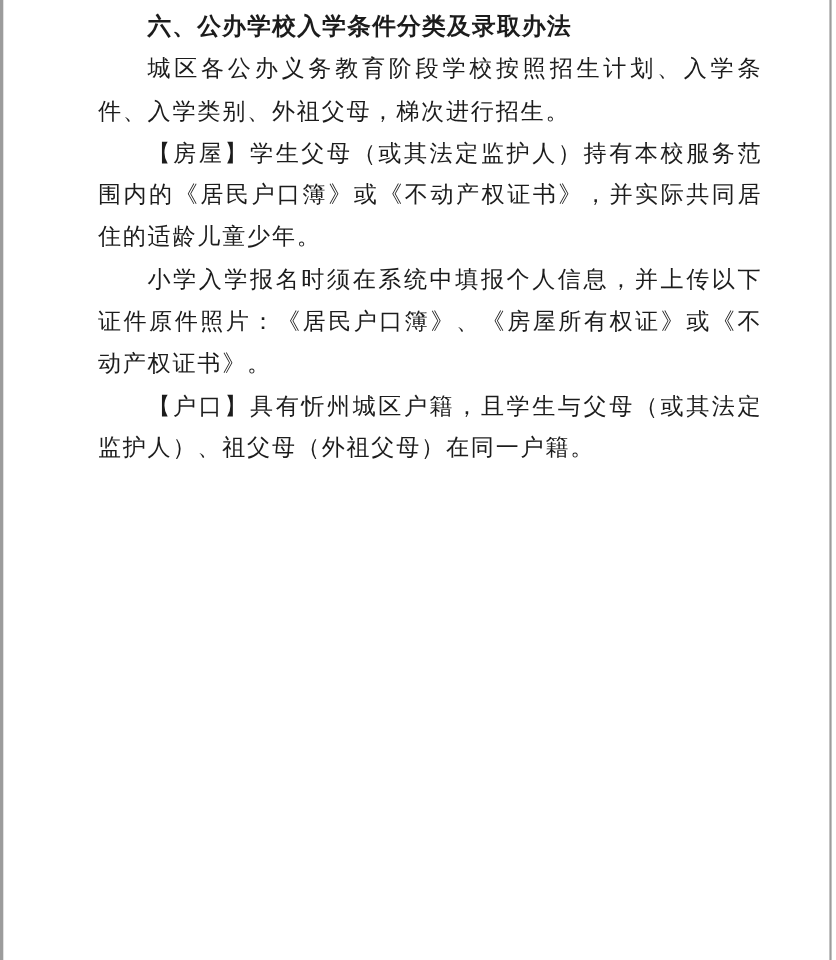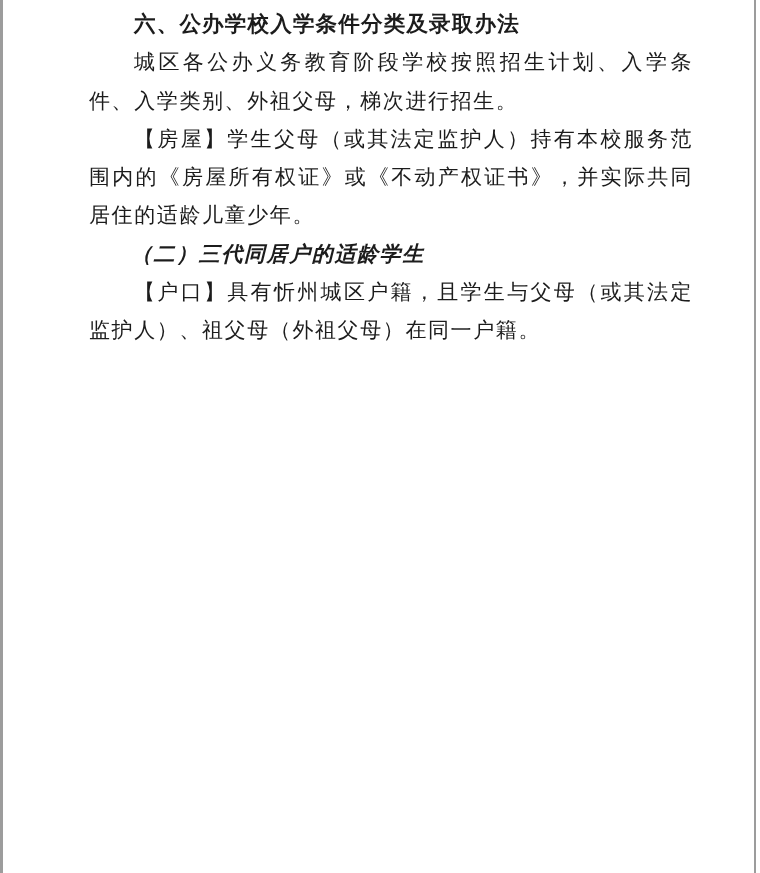--- a/index.html
+++ b/index.html
@@ -66,22 +66,22 @@
   <div class="edge-line left"></div>
   <div class="edge-line right"></div>
 
   <div class="content">
     <div class="doc-title">六、公办学校入学条件分类及录取办法</div>
 
     <p class="para">城区各公办义务教育阶段学校按照招生计划、入学条件、入学类别、外祖父母，梯次进行招生。</p>
 
 
 
-    <p class="para">【房屋】学生父母（或其法定监护人）持有本校服务范围内的《房屋所有权证》或《不动产权证书》，并实际共同居住的适龄儿童少年。</p>
+    <p class="para">【房屋】学生父母（或其法定监护人）持有本校服务范围内的《居民户口簿》或《不动产权证书》，并实际共同居住的适龄儿童少年。</p>
+
+    <p class="para">小学入学报名时须在系统中填报个人信息，并上传以下证件原件照片：《居民户口簿》、《房屋所有权证》或《不动产权证书》。</p>
 
 
 
-
-    <div class="section-heading">（二）三代同居户的适龄学生</div>
 
     <p class="para">【户口】具有忻州城区户籍，且学生与父母（或其法定监护人）、祖父母（外祖父母）在同一户籍。</p>
   </div>
 </div>
 
 </body></html>

